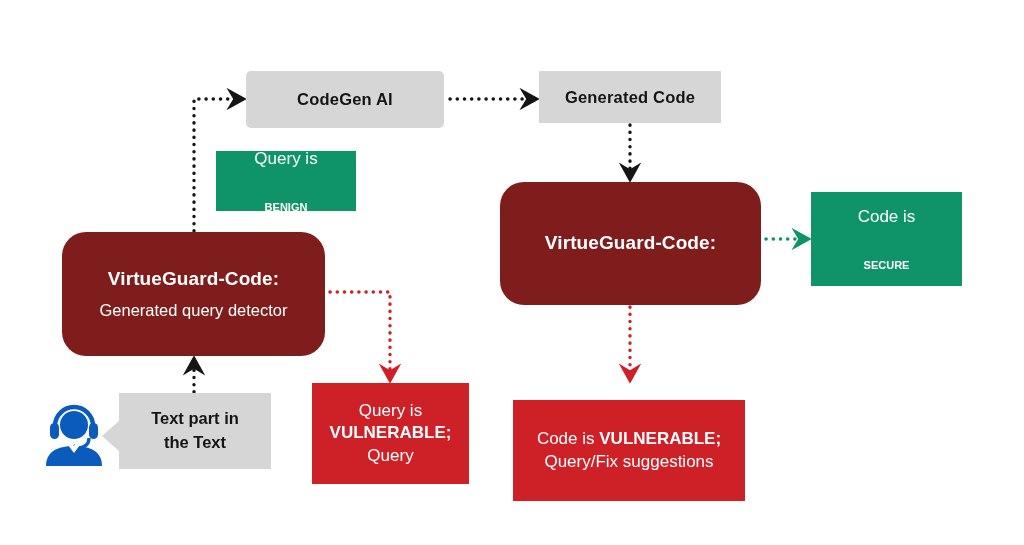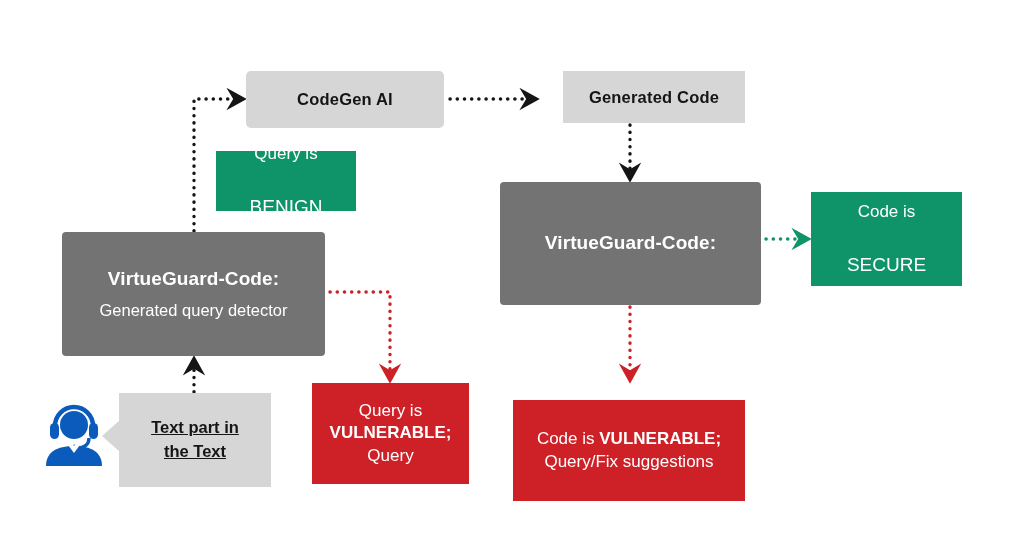--- a/index.html
+++ b/index.html
@@ -7,41 +7,41 @@
   #stage{position:relative;width:1024px;height:545px;background:#fff;}
 
   .node{position:absolute;box-sizing:border-box;display:flex;flex-direction:column;
         align-items:center;justify-content:center;text-align:center;}
 
   
   .gray{background:#d6d6d6;color:#151515;font-weight:bold;}
   .gray .t{line-height:1.25;}
 
   #codegen-ai{left:246px;top:71px;width:198px;height:57px;border-radius:5px;font-size:16.5px;letter-spacing:.2px;}
-  #generated-code{left:563px;top:71px;width:182px;height:52px;font-size:16.5px;letter-spacing:.2px;}
+  #generated-code{left:539px;top:71px;width:182px;height:52px;font-size:16.5px;letter-spacing:.2px;}
 
   
-  #query-text{left:119px;top:393px;width:152px;height:94px;background:#d6d6d6;color:#151515;
-              font-weight:bold;font-size:16.5px;line-height:1.45;text-decoration:underline;}
+  #query-text{left:119px;top:393px;width:152px;height:76px;background:#d6d6d6;color:#151515;
+              font-weight:bold;font-size:16.5px;line-height:1.45;}
   #query-text .tail{position:absolute;left:-17px;top:27px;width:0;height:0;
                     border-top:16px solid transparent;border-bottom:16px solid transparent;
                     border-right:18px solid #d6d6d6;}
 
   
-  .blue{background:#737373;color:#fff;border-radius:4px;}
+  .blue{background:#7f1d1d;color:#fff;border-radius:24px;}
   .blue .hd{font-weight:bold;font-size:19px;line-height:1.3;letter-spacing:.1px;}
   .blue .sb{font-weight:normal;font-size:16.5px;line-height:1.35;margin-top:7px;}
 
   #vg-query{left:62px;top:232px;width:263px;height:124px;}
   #vg-code{left:500px;top:182px;width:261px;height:123px;}
 
   
   .green{background:#0f9469;color:#ffffff;}
   .green .l1{font-size:17px;line-height:1.3;}
-  .green .l2{font-size:19px;font-weight:normal;line-height:1.3;margin-top:30px;}
+  .green .l2{font-size:11px;font-weight:bold;line-height:1.3;margin-top:30px;}
 
   #benign{left:216px;top:151px;width:140px;height:60px;}
   #secure{left:811px;top:192px;width:151px;height:94px;}
 
   
   .red{background:#ce2027;color:#ffffff;}
   .red div{line-height:1.32;font-size:17px;}
   .red .b{font-weight:bold;}
 
   #malicious{left:312px;top:383px;width:157px;height:101px;}

